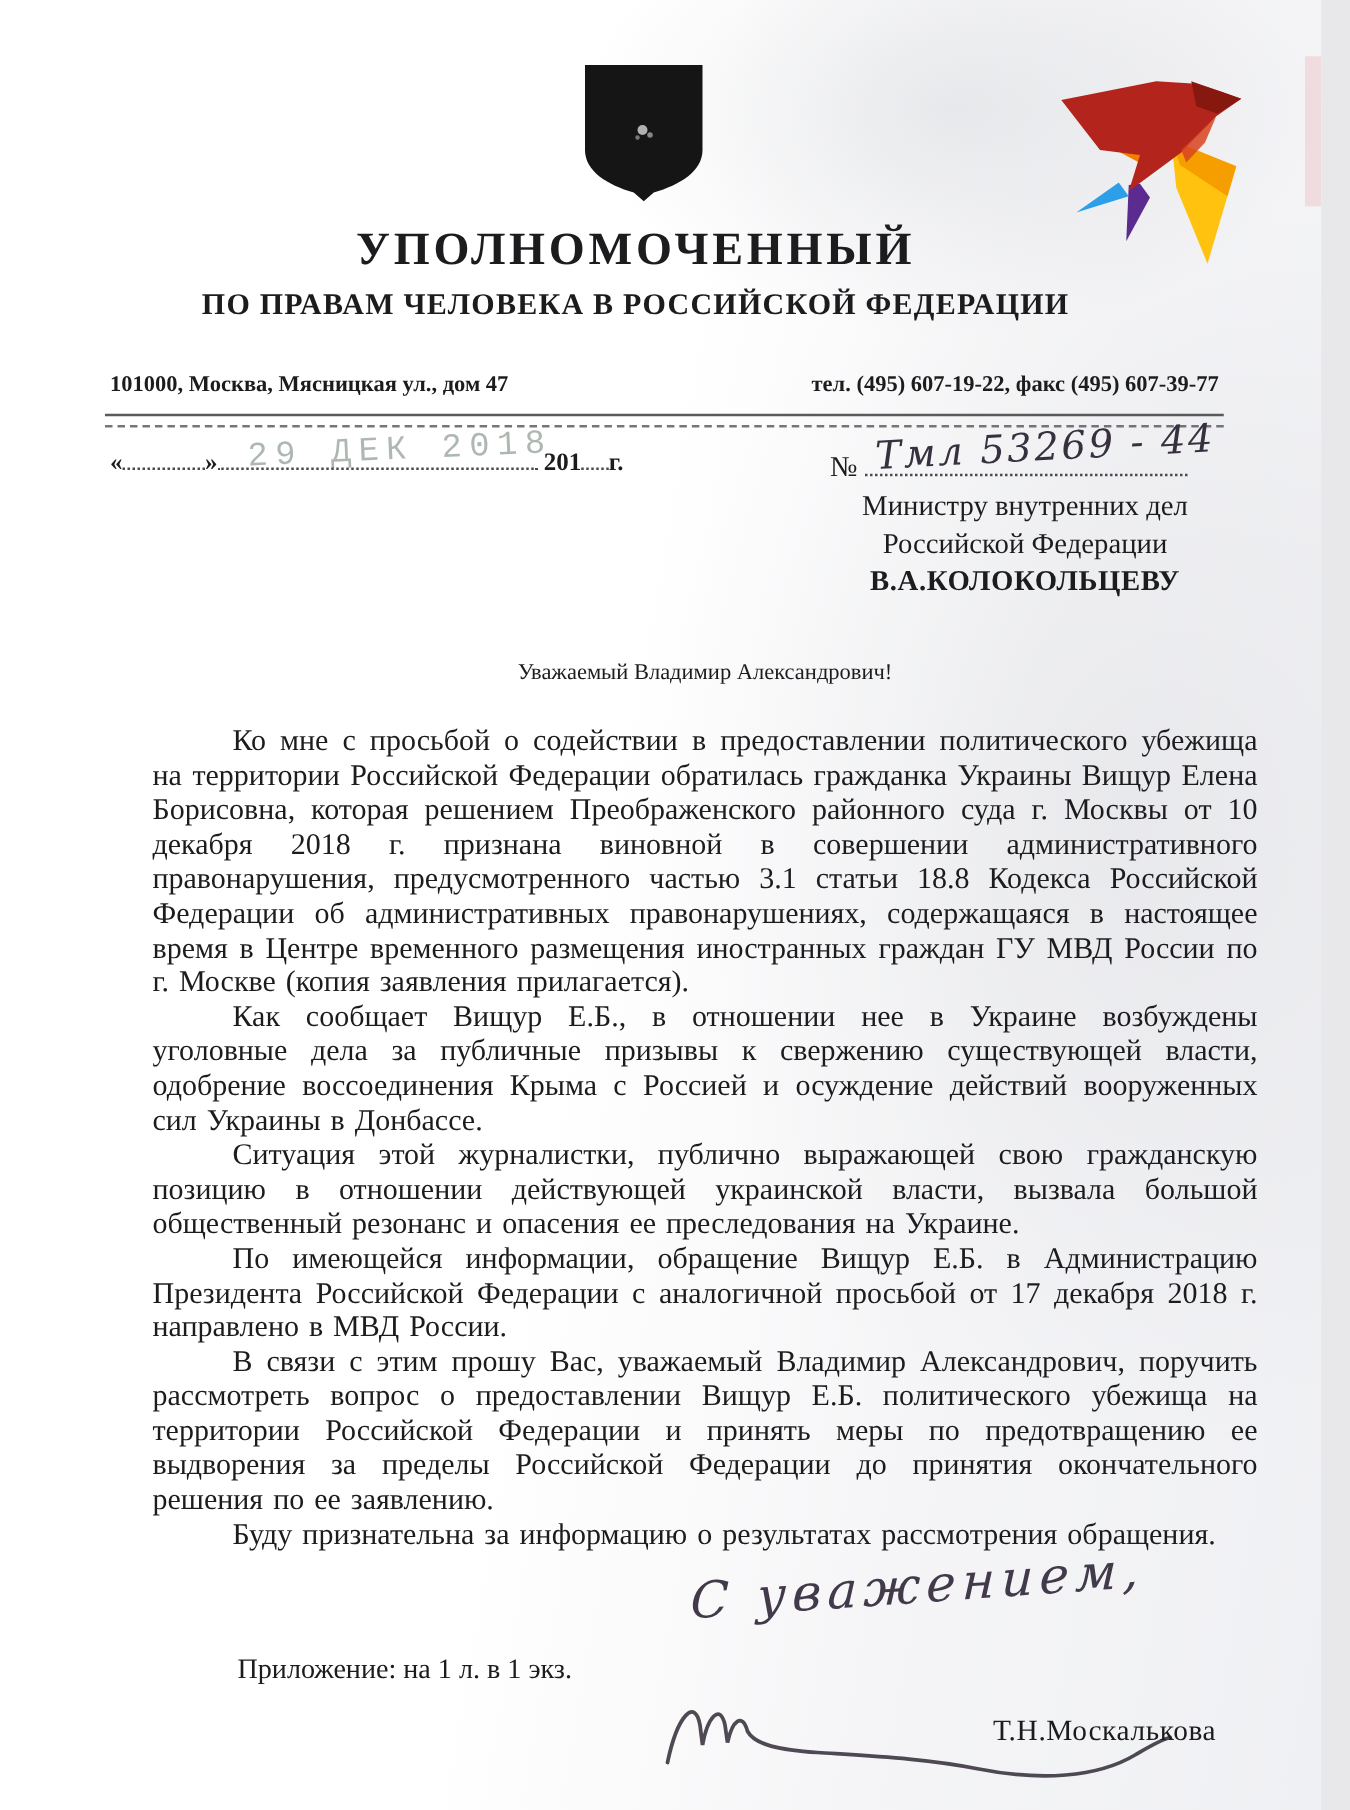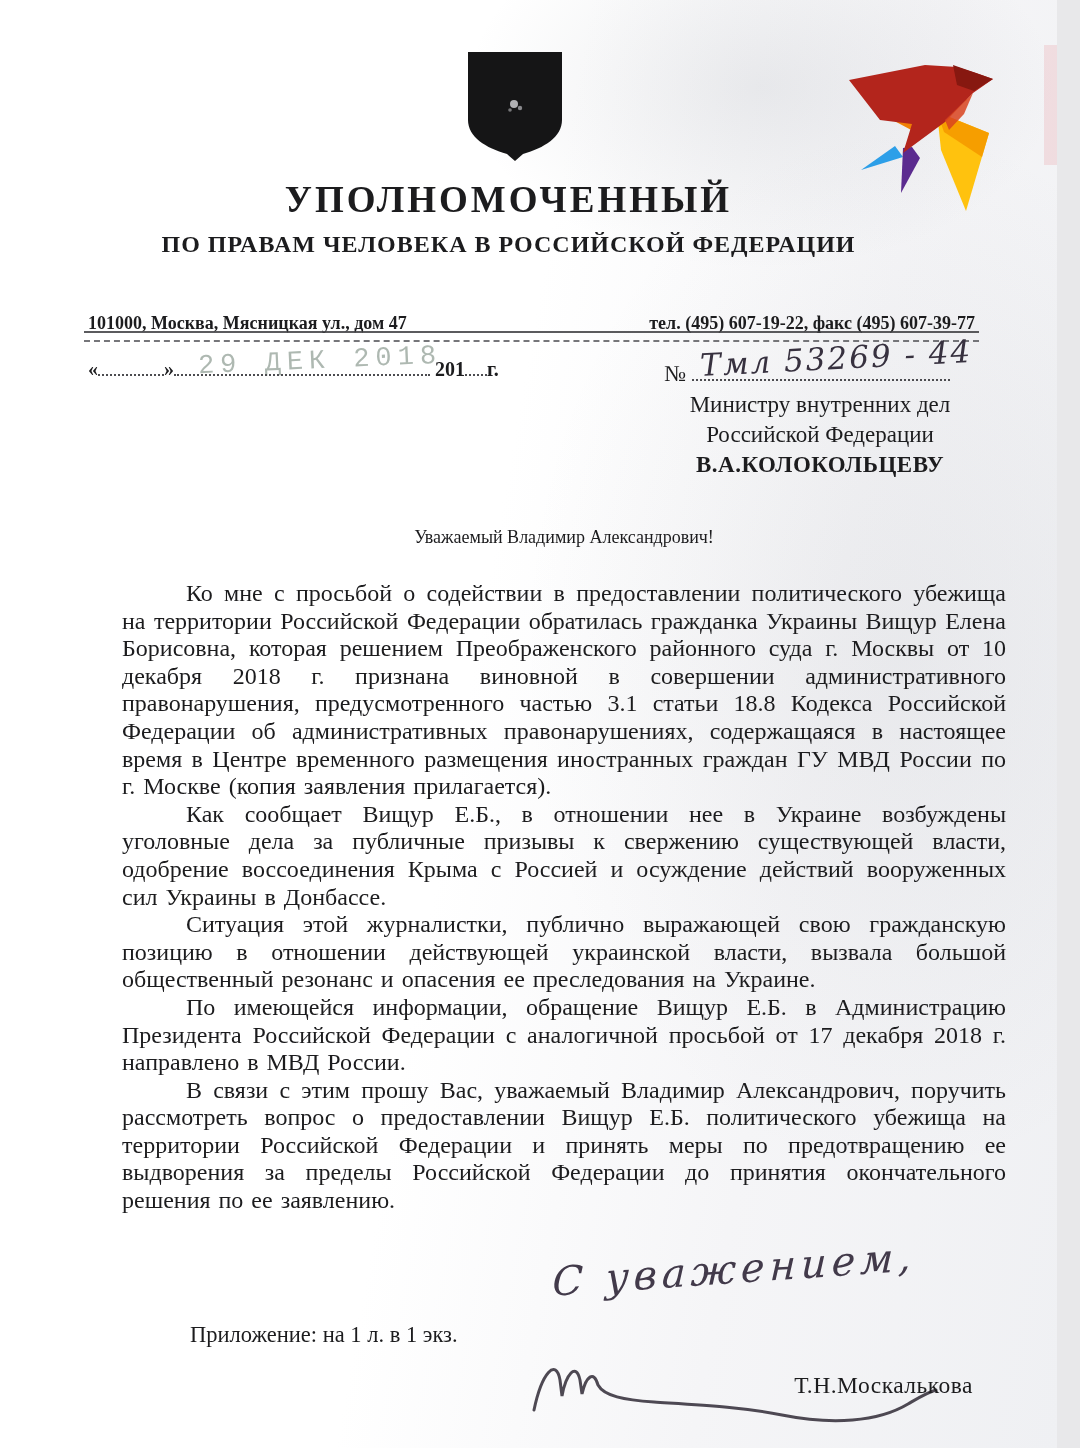--- a/index.html
+++ b/index.html
@@ -9,21 +9,21 @@
       radial-gradient(ellipse 420px 260px at 72% 6%, rgba(135,140,152,0.16), rgba(135,140,152,0) 70%),
       radial-gradient(ellipse 500px 700px at 85% 45%, rgba(130,135,145,0.10), rgba(130,135,145,0) 75%),
       linear-gradient(100deg, #ffffff 45%, #f5f5f7 72%, #eff0f3 100%);
     font-family:"Liberation Serif","DejaVu Serif",serif;
     color:#1c1c1e;
   }
   .hdr{position:absolute; left:60px; right:100px; top:178px; text-align:center;}
   .hdr .t1{font-size:37px; font-weight:bold; letter-spacing:3px;}
   .hdr .t2{font-size:24px; font-weight:bold; letter-spacing:1px; margin-top:10px;}
   .addr-row{position:absolute; left:88px; right:82px; top:297px; display:flex;
-    justify-content:space-between; font-weight:bold; font-size:18px;margin-top:16px;}
+    justify-content:space-between; font-weight:bold; font-size:18px;}
   .rule{position:absolute; left:84px; right:78px; top:331px; height:7px;
     border-top:2px solid #3f3f42; border-bottom:2px dashed #5f5f63; opacity:.85;}
   .date-row{position:absolute; left:88px; top:356px; font-size:20px; font-weight:bold; white-space:nowrap;}
   .blank{display:inline-block; border-bottom:2.5px dotted #4c4c50; height:0.9em; vertical-align:baseline;}
   .stamp{position:absolute; left:198px; top:346px; font-family:"Liberation Mono","DejaVu Sans Mono",monospace;
     font-size:27px; letter-spacing:6px; color:#8f9e94; opacity:.72; transform:rotate(-2.5deg); white-space:nowrap;}
   .num-group{position:absolute; left:664px; top:358px; font-size:23px; white-space:nowrap;}
   .hand{font-family:"DejaVu Serif","Liberation Serif",serif; font-style:italic; color:#37313f;}
   .hand-num{position:absolute; left:700px; top:340px; font-size:31px; letter-spacing:2px;
     transform:rotate(-3deg); white-space:nowrap;}
@@ -97,20 +97,21 @@
   </div>
 
   <div class="salutation">Уважаемый Владимир Александрович!</div>
 
   <div class="body-text">
     <p>Ко мне с просьбой о содействии в предоставлении политического убежища на территории Российской Федерации обратилась гражданка Украины Вищур Елена Борисовна, которая решением Преображенского районного суда г. Москвы от 10 декабря 2018 г. признана виновной в совершении административного правонарушения, предусмотренного частью 3.1 статьи 18.8 Кодекса Российской Федерации об административных правонарушениях, содержащаяся в настоящее время в Центре временного размещения иностранных граждан ГУ МВД России по г. Москве (копия заявления прилагается).</p>
     <p>Как сообщает Вищур Е.Б., в отношении нее в Украине возбуждены уголовные дела за публичные призывы к свержению существующей власти, одобрение воссоединения Крыма с Россией и осуждение действий вооруженных сил Украины в Донбассе.</p>
     <p>Ситуация этой журналистки, публично выражающей свою гражданскую позицию в отношении действующей украинской власти, вызвала большой общественный резонанс и опасения ее преследования на Украине.</p>
     <p>По имеющейся информации, обращение Вищур Е.Б. в Администрацию Президента Российской Федерации с аналогичной просьбой от 17 декабря 2018 г. направлено в МВД России.</p>
     <p>В связи с этим прошу Вас, уважаемый Владимир Александрович, поручить рассмотреть вопрос о предоставлении Вищур Е.Б. политического убежища на территории Российской Федерации и принять меры по предотвращению ее выдворения за пределы Российской Федерации до принятия окончательного решения по ее заявлению.</p>
+    <p>Буду признательна за информацию о результатах рассмотрения обращения.</p>
   </div>
 
   <div class="hand regards">С уважением,</div>
 
   <div class="attachment">Приложение: на 1 л. в 1 экз.</div>
 
   <div class="sig-wrap">
     <svg viewBox="0 0 430 90" width="430" height="90">
       <path d="M14,62 C22,24 36,10 40,32 L42,48 C46,26 56,14 60,32 L62,46 C66,28 74,22 78,37 C84,48 104,52 134,54 C180,57 222,59 262,67 C312,77 358,74 388,56 C400,49 408,44 416,42" fill="none" stroke="#3b3540" stroke-width="3" stroke-linecap="round" opacity="0.9"></path>
     </svg>

